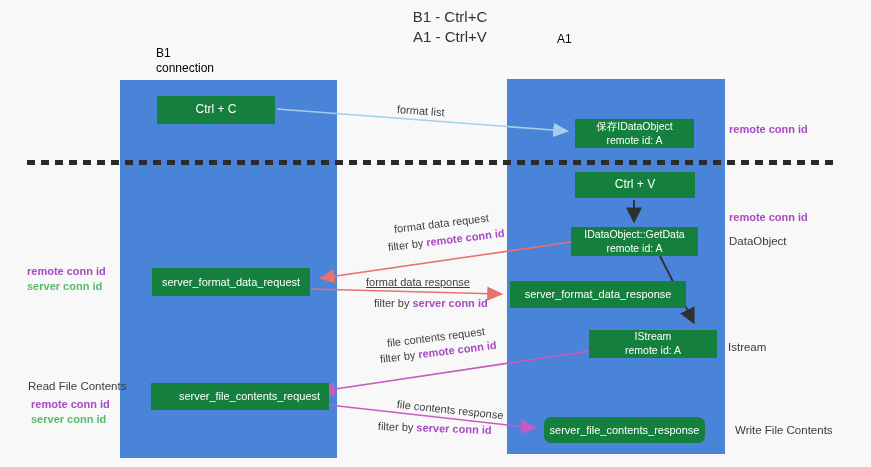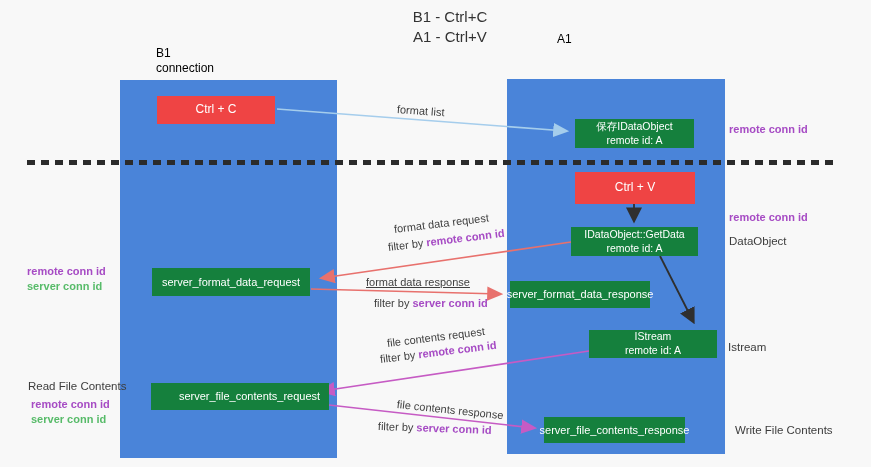--- a/index.html
+++ b/index.html
@@ -23,21 +23,21 @@
   .dashed-divider {
     left:27px; top:160px; width:806px; height:5px;
     background:repeating-linear-gradient(90deg,#2b2b2b 0,#2b2b2b 8px,transparent 8px,transparent 14px);
   }
 
   .node {
     display:flex; flex-direction:column; align-items:center; justify-content:center;
     color:#fff; text-align:center; font-size:11px; line-height:1.3; white-space:nowrap;
   }
   .node.small { font-size:10.5px; }
-  .green  { background:#ef4444; font-size:12px; }
+  .green  { background:#15803d; font-size:12px; }
   .orange { background:#15803d; }
 
   .edge-label {
     font-size:11px; color:#3f3f3f; white-space:nowrap; transform-origin:left center;
   }
   .side-label { font-size:11.5px; color:#3c3c3c; white-space:nowrap; }
   .bold-purple { color:#a64bc4; font-weight:bold; font-size:11px; }
   .bold-green  { color:#57bb69; font-weight:bold; font-size:11px; }
   .prefix { margin-right:3px; }
   .rows div { line-height:15px; }
@@ -93,47 +93,47 @@
 
   <div class="abs node green" style="left:157px; top:96px; width:118px; height:28px;">
     <div>Ctrl + C</div>
   </div>
 
   <div class="abs node orange small" style="left:575px; top:119px; width:119px; height:29px;">
     <div>保存IDataObject</div>
     <div>remote id: A</div>
   </div>
 
-  <div class="abs node green" style="left:575px; top:172px; width:120px; height:32px;">
+  <div class="abs node green" style="left:575px; top:172px; width:120px; height:26px;">
     <div>Ctrl + V</div>
   </div>
 
   <div class="abs node orange small" style="left:571px; top:227px; width:127px; height:29px;">
     <div>IDataObject::GetData</div>
     <div>remote id: A</div>
   </div>
 
   <div class="abs node orange" style="left:152px; top:268px; width:158px; height:28px;">
     <div>server_format_data_request</div>
   </div>
 
-  <div class="abs node orange" style="left:510px; top:281px; width:140px; height:27px;">
+  <div class="abs node orange" style="left:510px; top:281px; width:176px; height:27px;">
     <div>server_format_data_response</div>
   </div>
 
   <div class="abs node orange small" style="left:589px; top:330px; width:128px; height:28px;">
     <div>IStream</div>
     <div>remote id: A</div>
   </div>
 
   <div class="abs node orange" style="left:151px; top:383px; width:159px; height:27px;padding-left:19px;">
     <div>server_file_contents_request</div>
   </div>
 
-  <div class="abs node orange" style="left:544px; top:417px; width:141px; height:26px;">
+  <div class="abs node orange" style="left:544px; top:417px; width:161px; height:26px;border-radius:7px;">
     <div>server_file_contents_response</div>
   </div>
 
   <div class="abs edge-label" style="left:397px; top:103px; transform:rotate(4deg);">format list</div>
 
   <div class="abs edge-label" style="left:394px; top:223px; transform:rotate(-7deg);">format data request</div>
   <div class="abs edge-label" style="left:388px; top:241px; transform:rotate(-7deg);">
     <span class="prefix">filter by</span><span class="bold-purple">remote conn id</span>
   </div>
 

